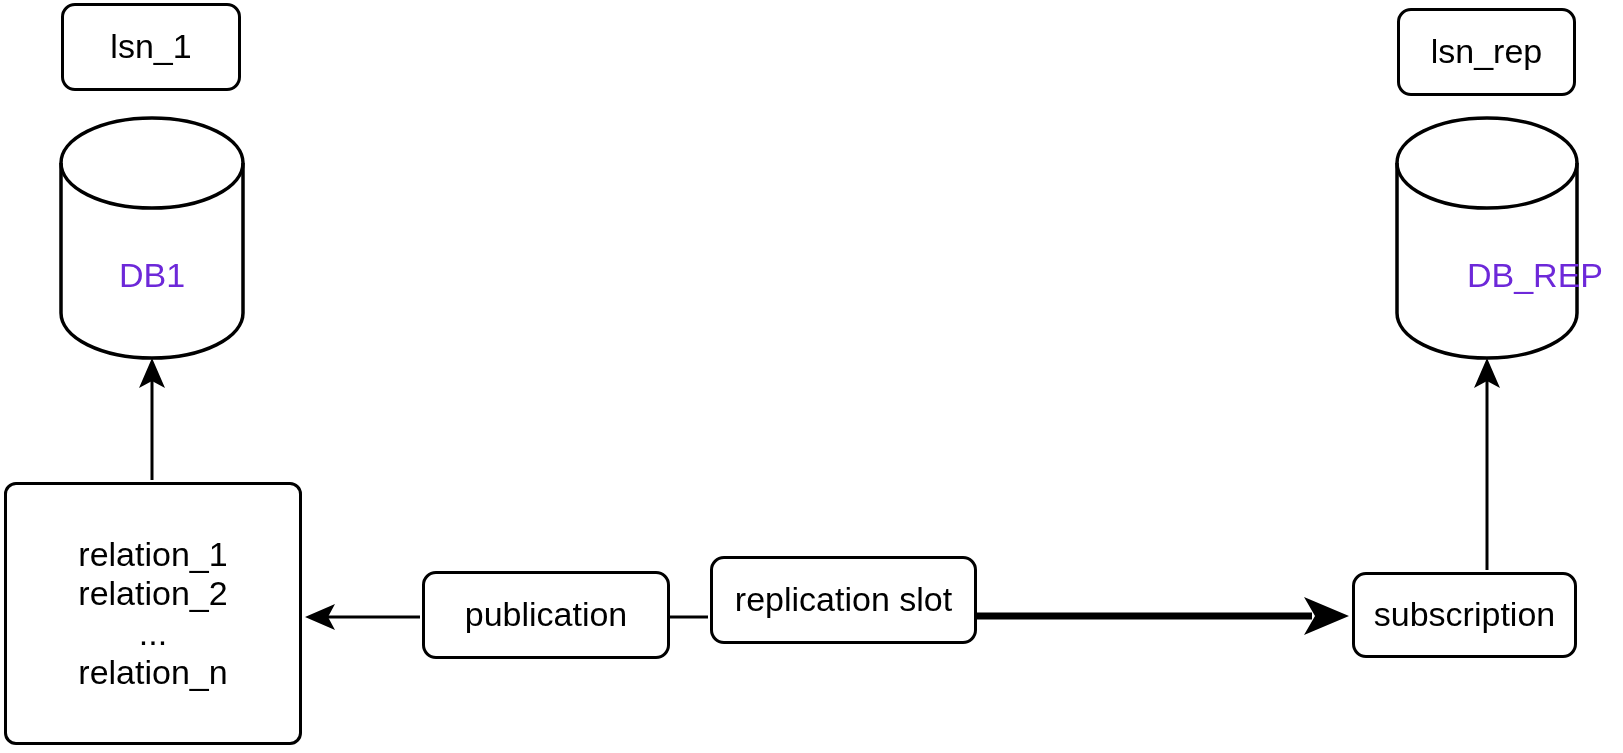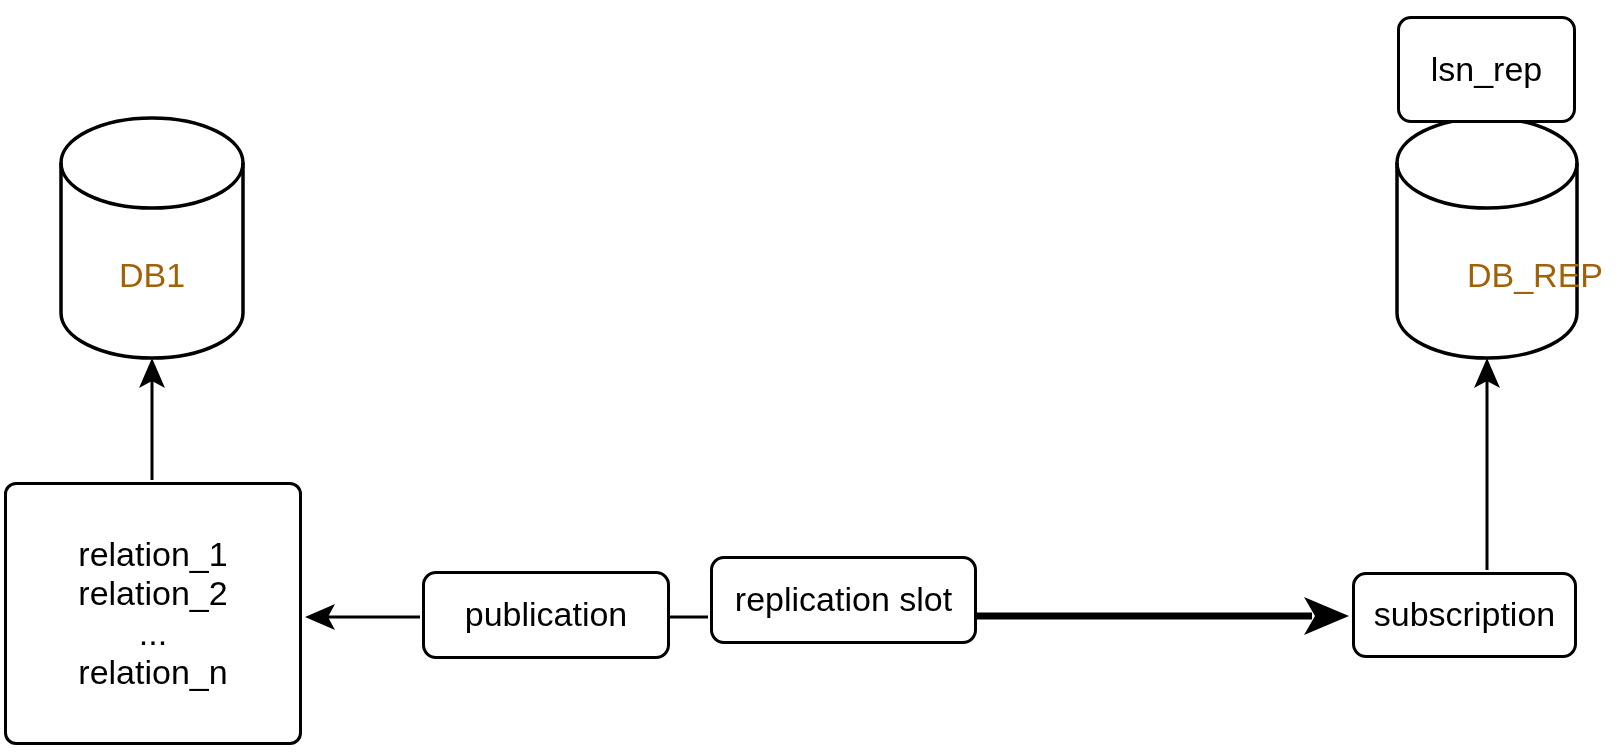--- a/index.html
+++ b/index.html
@@ -39,27 +39,27 @@
   }
   .node.big {
     border-radius: 12px;
     white-space: normal;
   }
   .cyl-label {
     position: absolute;
     display: flex;
     align-items: center;
     justify-content: center;
-    color: #a16207;
+    color: #6d28d9;
     font-size: 34px;
     text-align: center;
   }
   
   #lsn-source      { left: 61px;   top: 3px;   width: 180px; height: 88px; }
-  #lsn-replica     { left: 1397px; top: 16px;   width: 179px; height: 107px; }
+  #lsn-replica     { left: 1397px; top: 8px;   width: 179px; height: 88px; }
   #publication     { left: 422px;  top: 571px; width: 248px; height: 88px; }
   #replication-slot{ left: 710px;  top: 556px; width: 267px; height: 88px; }
   #subscription    { left: 1352px; top: 572px; width: 225px; height: 86px; }
   #relations       { left: 4px;    top: 482px; width: 298px; height: 263px; }
   #db-source-label { left: 61px;   top: 240px; width: 182px; height: 70px; }
   #db-replica-label{ left: 1397px; top: 240px; width: 180px; height: 70px; margin-left: 48px; }
   .rel-line { display: block; }
   svg path, svg ellipse { vector-effect: none; }
 </style>
 </head>
@@ -98,20 +98,23 @@
       <path d="M708,617 H660" stroke="#000000" stroke-width="3" fill="none"></path>
       <path d="M637,617 L667,604 L660,617 L667,630 Z" fill="#000000" stroke="none"></path>
     </g>
 
     <g>
       <path d="M977,616 H1312" stroke="#000000" stroke-width="7" fill="none"></path>
       <path d="M1349,616 L1304,597 L1315,616 L1304,635 Z" fill="#000000" stroke="none"></path>
     </g>
   </svg>
 
+  <div class="node" id="lsn-source">
+    <span>lsn_1</span>
+  </div>
 
   <div class="node" id="lsn-replica">
     <span>lsn_rep</span>
   </div>
 
   <div class="cyl-label" id="db-source-label">DB1</div>
 
   <div class="cyl-label" id="db-replica-label">DB_REP</div>
 
   <div class="node big" id="relations">

